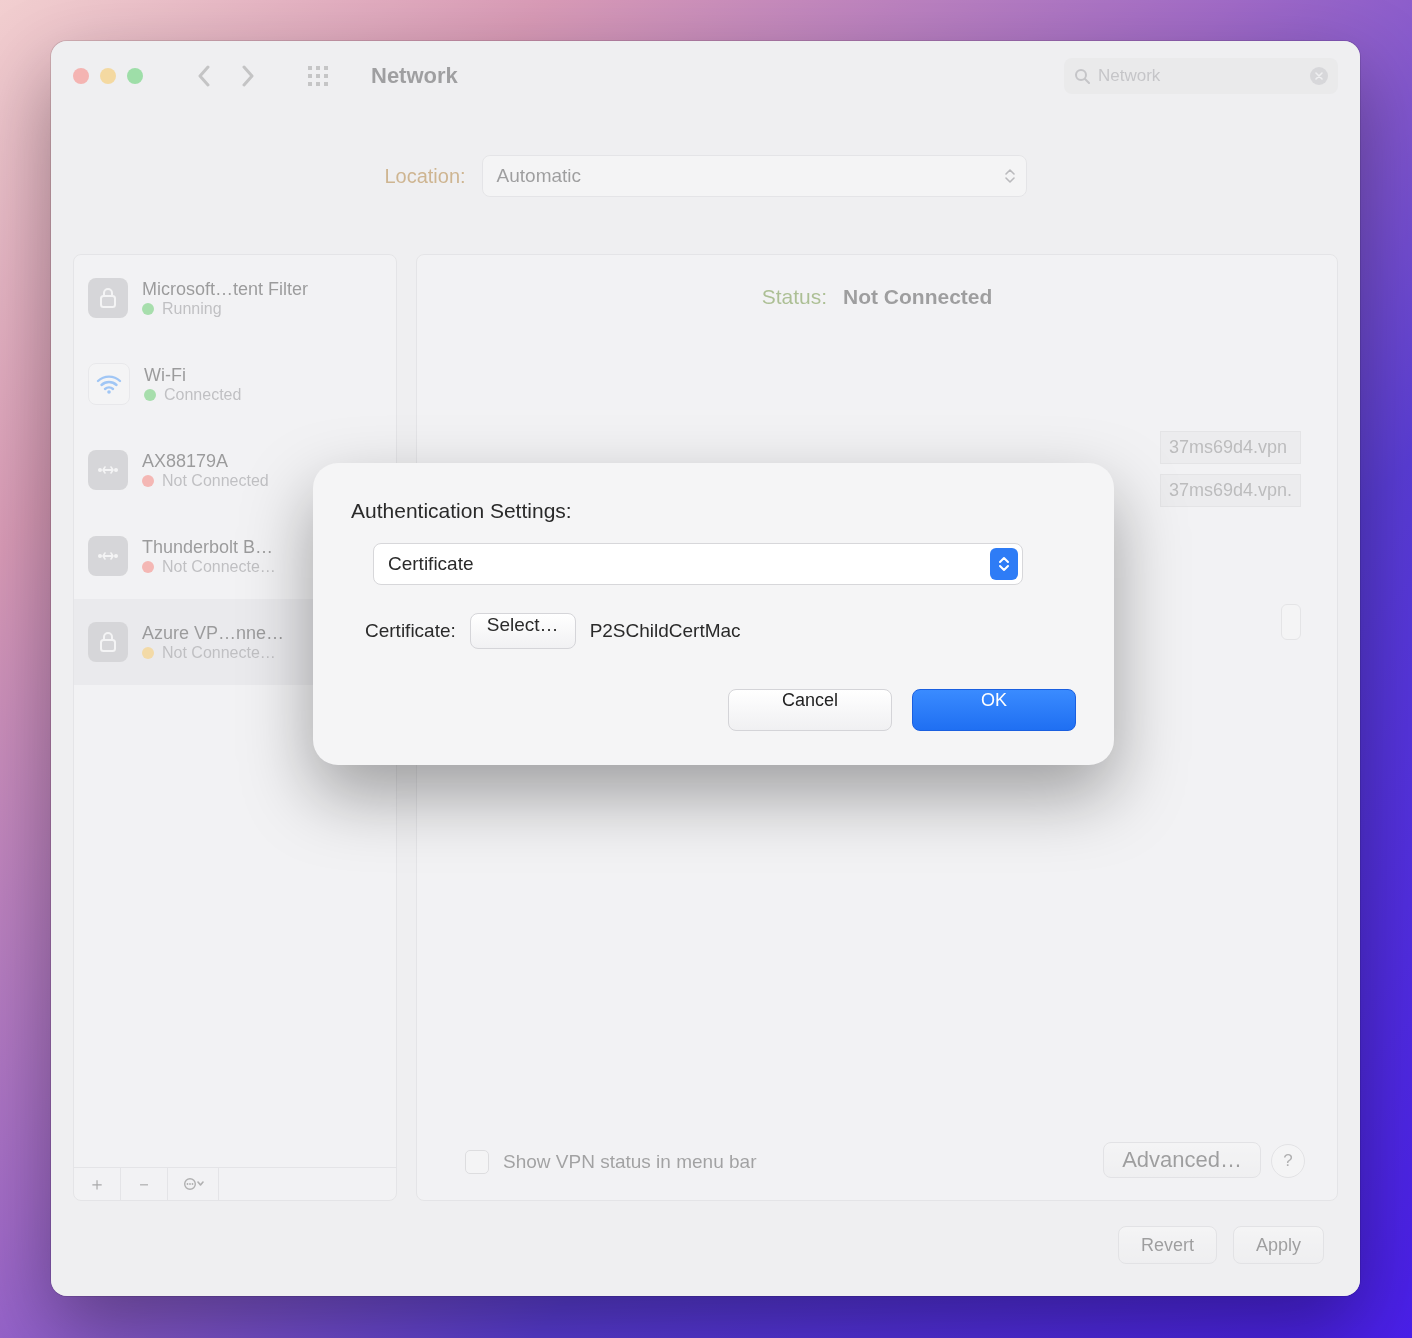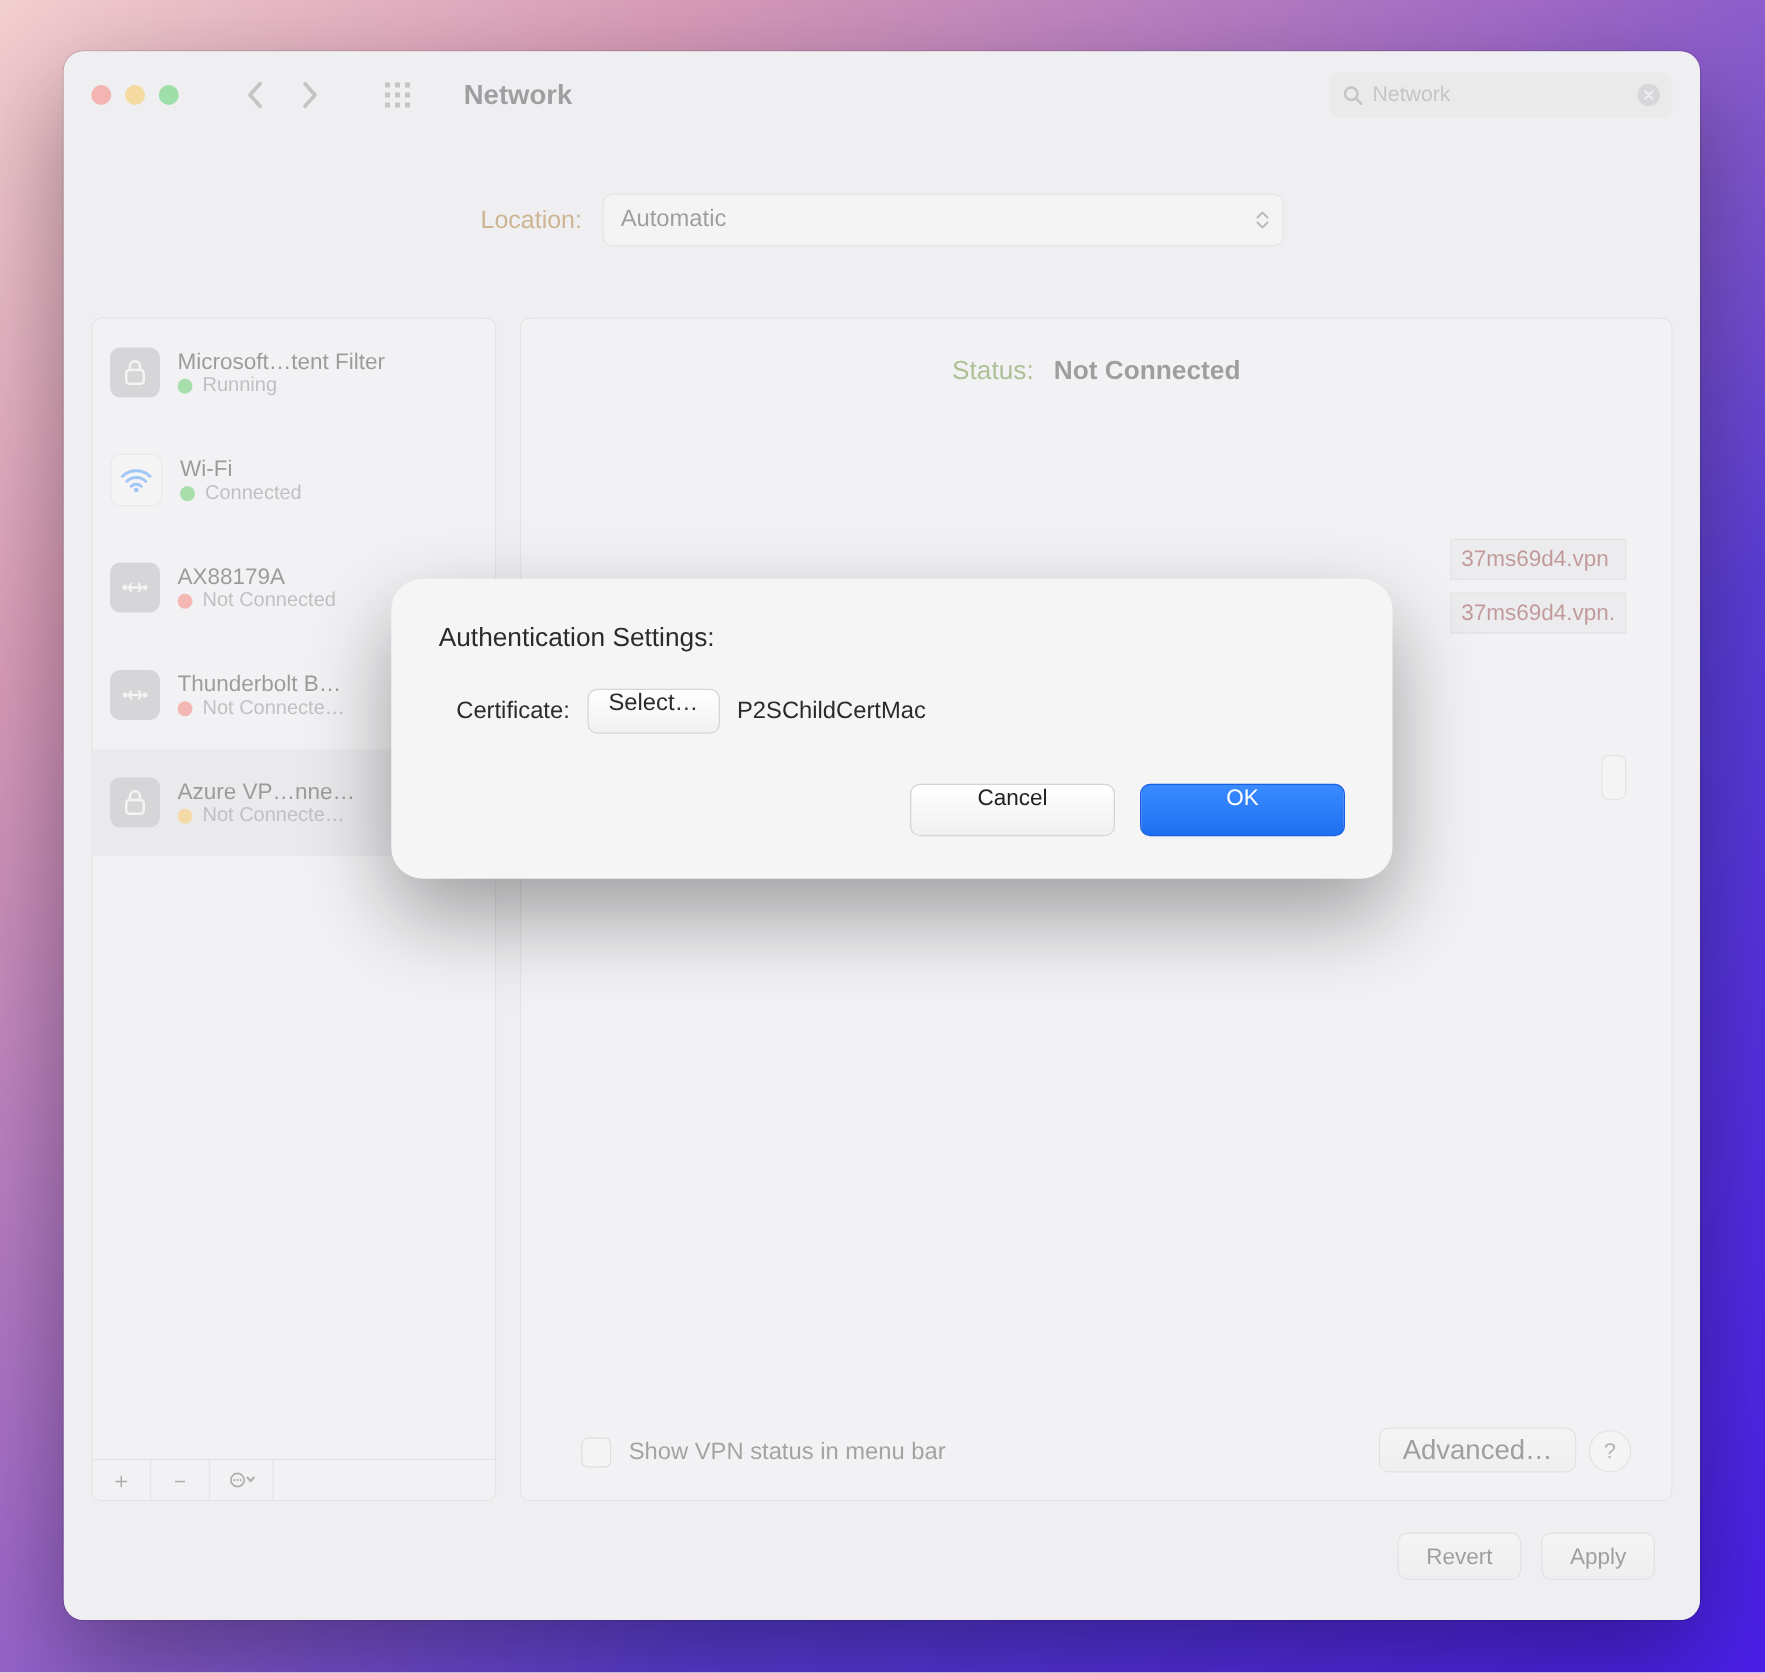--- a/index.html
+++ b/index.html
@@ -41,21 +41,21 @@
   .sb-dot.yellow{background:#fdbd3e;}
   .sb-footer{position:absolute;left:0;bottom:0;right:0;height:32px;border-top:1px solid #d8d8db;display:flex;}
   .sb-fbtn{width:46px;border-right:1px solid #d8d8db;display:flex;align-items:center;justify-content:center;color:#444;font-size:18px;}
   .sb-fbtn:last-child{width:50px;}
   
   .detail{position:absolute;left:343px;top:0;right:0;bottom:0;border:1px solid #d8d8db;border-radius:8px;background:#fbfbfc;padding:30px 36px;}
   .status-row{display:flex;gap:16px;font-size:21px;justify-content:center;}
   .status-row .lbl{color:#4d7c0f;}
   .status-row .val{font-weight:600;}
   .server-lines{position:absolute;right:36px;top:176px;display:flex;flex-direction:column;gap:10px;}
-  .server-lines div{background:#ebebee;border:1px solid #d7d7da;padding:5px 8px;font-size:18px;font-family:inherit;color:#7f1d1d;}
+  .server-lines div{background:#ebebee;border:1px solid #d7d7da;padding:5px 8px;font-size:18px;font-family:inherit;color:#737373;}
   .small-box{position:absolute;right:36px;top:349px;width:18px;height:34px;border:1px solid #d7d7da;background:#fff;border-radius:6px;}
   .vpn-check-row{position:absolute;left:48px;bottom:26px;display:flex;align-items:center;gap:14px;font-size:19px;color:#333;}
   .checkbox{width:22px;height:22px;border-radius:5px;border:1px solid #c5c5c9;background:#fff;}
   .advanced-btn{position:absolute;right:76px;bottom:22px;height:34px;padding:0 18px;border-radius:8px;border:1px solid #d2d2d6;background:linear-gradient(#fff,#f3f3f5);font-size:22px;display:flex;align-items:center;}
   .help-btn{position:absolute;right:32px;bottom:22px;width:32px;height:32px;border-radius:50%;border:1px solid #d2d2d6;background:#fff;display:flex;align-items:center;justify-content:center;color:#555;}
   
   .footer-btns{position:absolute;right:36px;bottom:32px;display:flex;gap:16px;}
   .footer-btns .btn{height:36px;padding:0 22px;border-radius:8px;border:1px solid #d2d2d6;background:linear-gradient(#fff,#f1f1f3);font-size:18px;display:flex;align-items:center;}
   
   .dim{position:absolute;inset:0;background:rgba(236,236,238,.60);}
@@ -273,20 +273,31 @@
           <span>Apply</span>
         </div>
     </div>
 
     <div class="dim"></div>
 
   </div>
 
   <div class="sheet">
     <h2>Authentication Settings:</h2>
+    <div class="select">
+      <span>Certificate</span>
+      <div class="blue-chev">
+        <svg width="12" height="8" viewBox="0 0 12 8">
+            <path d="M2 6 L6 2 L10 6" fill="none" stroke="white" stroke-width="2" stroke-linecap="round" stroke-linejoin="round"></path>
+          </svg>
+        <svg width="12" height="8" viewBox="0 0 12 8">
+            <path d="M2 2 L6 6 L10 2" fill="none" stroke="white" stroke-width="2" stroke-linecap="round" stroke-linejoin="round"></path>
+          </svg>
+      </div>
+    </div>
     <div class="cert-row">
       <span>Certificate:</span>
       <div class="selbtn">
           <span>Select…</span>
         </div>
       <span>P2SChildCertMac</span>
     </div>
     <div class="sheet-btns">
       <div class="btn secondary">
           <span>Cancel</span>

